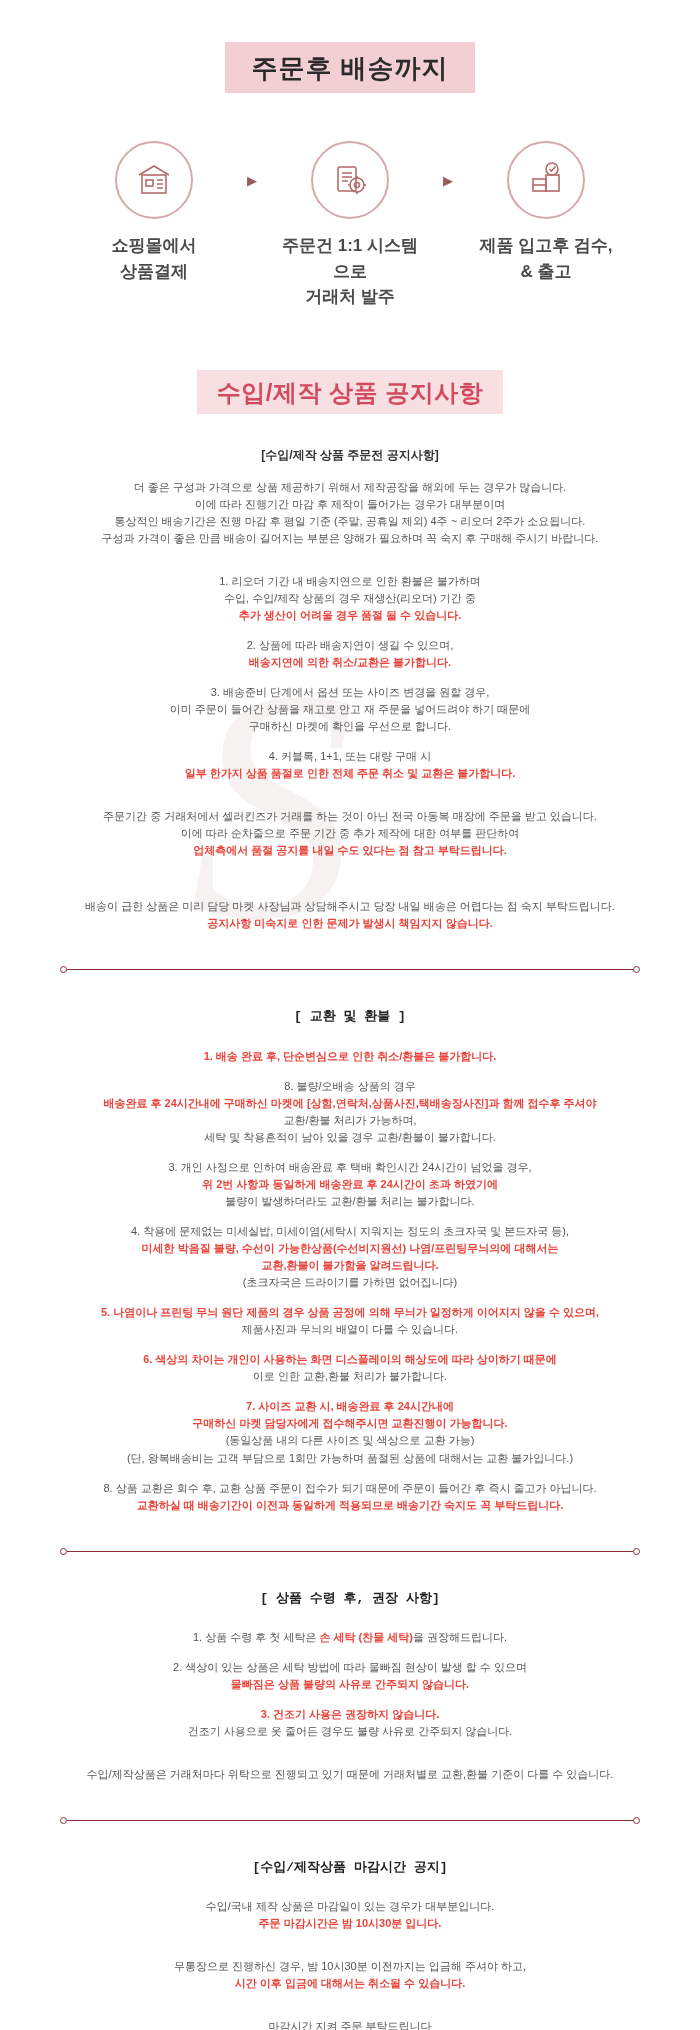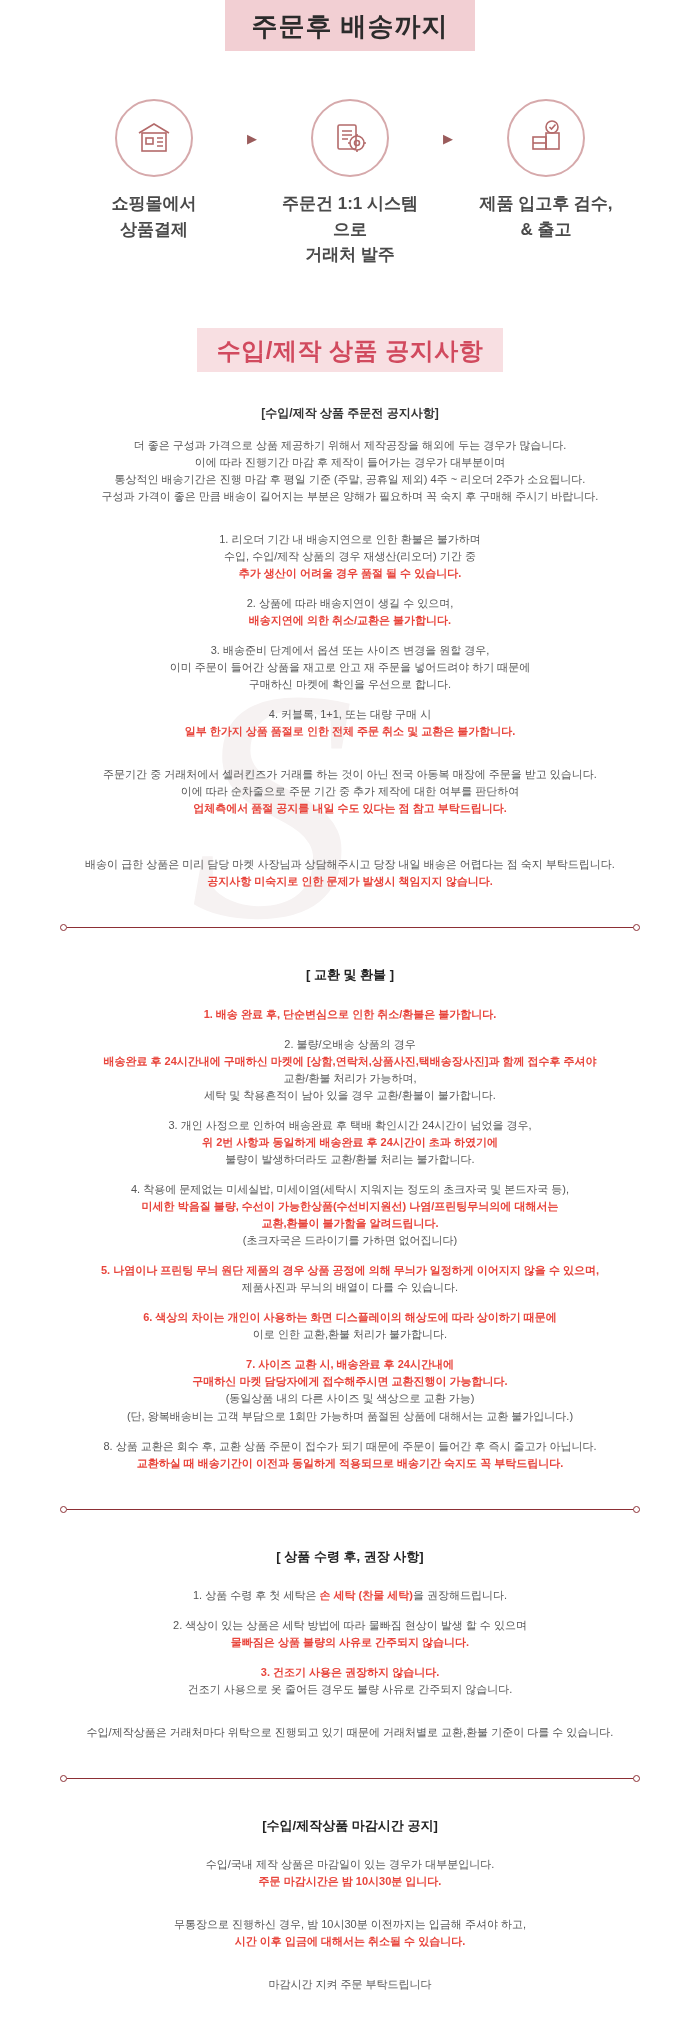--- a/index.html
+++ b/index.html
@@ -24,21 +24,21 @@
     color:#f6f2f2;
     font-family:"Liberation Serif", serif;
     font-style:italic;
     line-height:1;
     z-index:0;
     user-select:none;
   }
   .content { position:relative; z-index:2; }
 
   
-  .top-banner { text-align:center; }
+  .top-banner { text-align:center; padding-top:42px; }
   .top-banner .bar {
     display:inline-block;
     background:#f2cfd3;
     padding:6px 26px 5px 26px;
   }
   .top-banner .bar span {
     font-size:26px;
     font-weight:bold;
     color:#2b2b2b;
     letter-spacing:1px;
@@ -110,21 +110,21 @@
   }
   .divider .dot {
     width:7px; height:7px; border-radius:50%;
     border:1.5px solid #8c2f35;
     flex:0 0 auto;
   }
   .divider .line {
     flex:1 1 auto; height:1px; background:#8c2f35;
   }
 
-  .sec-head-box { margin-bottom:20px; }
+  .sec-head-box { margin-bottom:20px;font-family:Liberation Mono, monospace; }
   .sec-head-box span {
     font-size:13px; font-weight:bold; color:#222;
   }
 </style>
 </head>
 <body>
 
 <div class="page">
   <div class="watermark">S</div>
 
@@ -240,21 +240,21 @@
 
     <div class="block">
       <div class="sec-head-box">
         <span>[ 교환 및 환불 ]</span>
       </div>
 
       <p class="ln red">1. 배송 완료 후, 단순변심으로 인한 취소/환불은 불가합니다.</p>
 
       <div class="sp"></div>
 
-      <p class="ln">2. 불량/오배송 상품의 경우</p>
+      <p class="ln">8. 불량/오배송 상품의 경우</p>
       <p class="ln red">배송완료 후 24시간내에 구매하신 마켓에 [상함,연락처,상품사진,택배송장사진]과 함께 접수후 주셔야</p>
       <p class="ln">교환/환불 처리가 가능하며,</p>
       <p class="ln">세탁 및 착용흔적이 남아 있을 경우 교환/환불이 불가합니다.</p>
 
       <div class="sp"></div>
 
       <p class="ln">3. 개인 사정으로 인하여 배송완료 후 택배 확인시간 24시간이 넘었을 경우,</p>
       <p class="ln red">위 2번 사항과 동일하게 배송완료 후 24시간이 초과 하였기에</p>
       <p class="ln">불량이 발생하더라도 교환/환불 처리는 불가합니다.</p>
 

